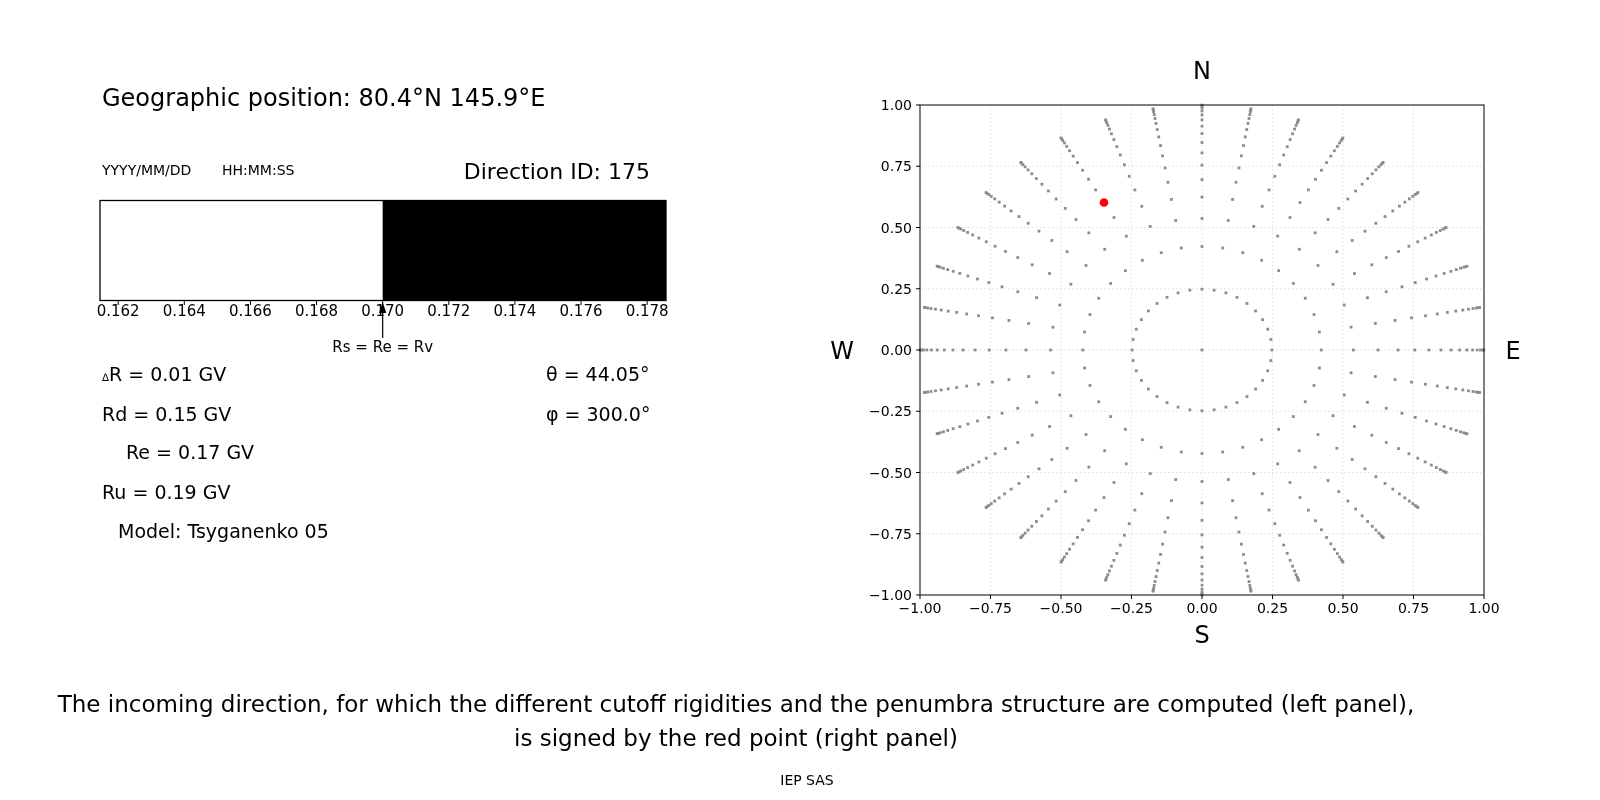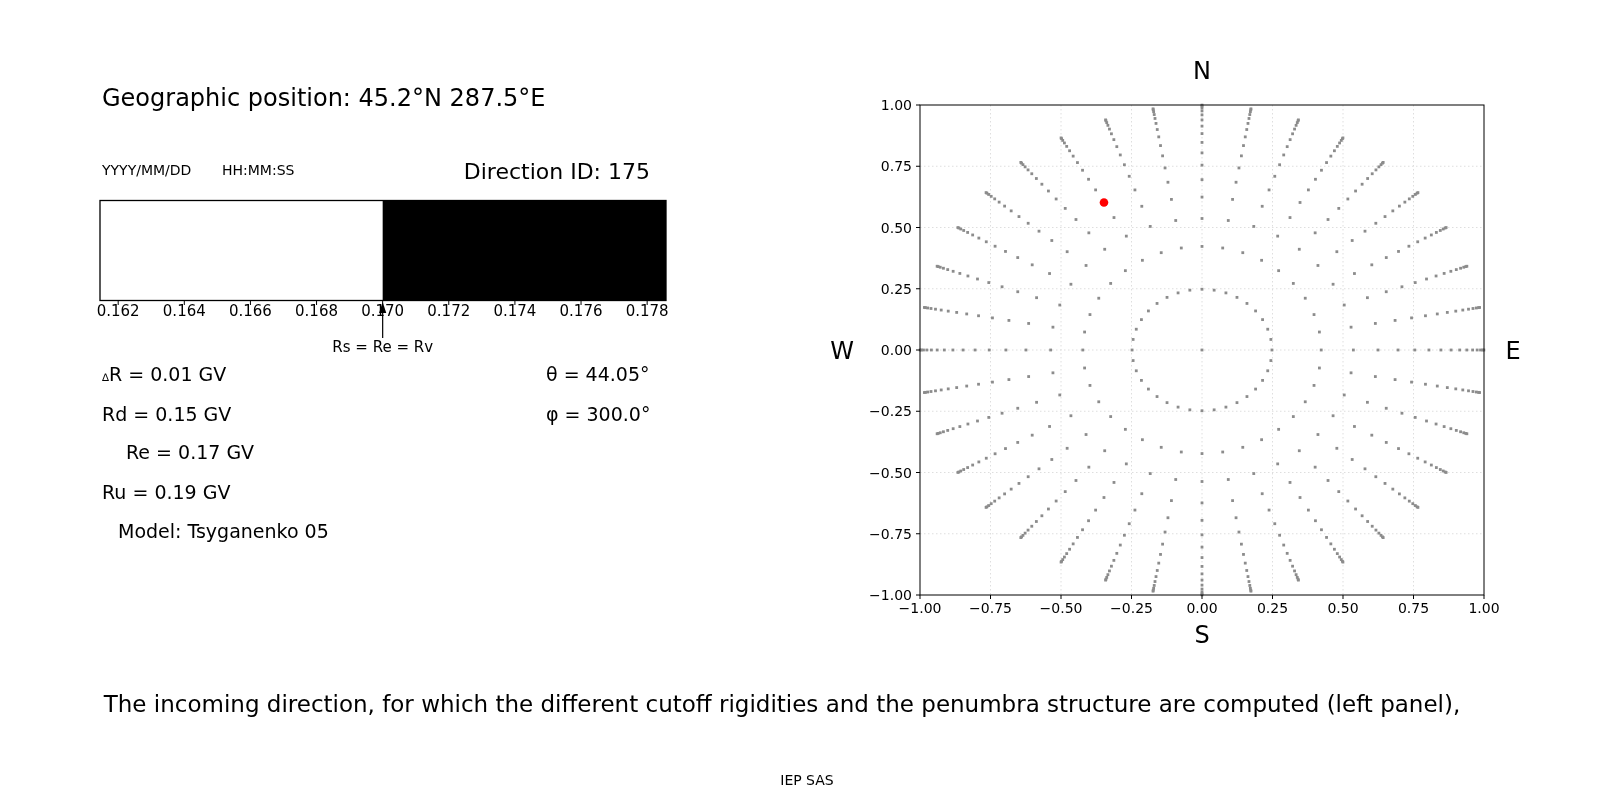--- a/index.html
+++ b/index.html
@@ -6,31 +6,31 @@
   #fig{position:relative;width:1600px;height:800px;background:#ffffff;overflow:hidden;
        font-family:"DejaVu Sans","Liberation Sans",sans-serif;color:#000;}
   .abs{position:absolute;line-height:1;white-space:pre;}
   .t24{font-size:24px;}
   .t22{font-size:22px;}
   .t19{font-size:19px;}
   .t14{font-size:14px;text-align:right;}
   .small-delta{font-size:0.55em;}
   #direction-id{right:950px;text-align:right;}
   #caption{position:absolute;left:0;top:687px;width:1472px;text-align:center;
-           font-size:23px;line-height:34px;margin-left:46px;}
+           font-size:23px;line-height:34px;}
   #credit{position:absolute;left:0;top:772px;width:1614px;text-align:center;font-size:14px;}
   svg{position:absolute;display:block;}
   svg text{font-family:"DejaVu Sans","Liberation Sans",sans-serif;fill:#000;}
 </style>
 </head>
 <body>
 
 <div id="fig">
 
-  <div class="abs t24" style="left:102px;top:86px;">Geographic position: 45.2°N 287.5°E</div>
+  <div class="abs t24" style="left:102px;top:86px;">Geographic position: 80.4°N 145.9°E</div>
 
 
   <div class="abs t14" style="left:102px;top:163px;">YYYY/MM/DD</div>
 
   <div class="abs t14" style="left:222px;top:163px;">HH:MM:SS</div>
 
   <div class="abs t22" id="direction-id" style="top:161px;">Direction ID: 175</div>
 
   <svg id="penumbra-chart" style="left:90px;top:190px;" width="600" height="175" viewBox="0 0 600 175">
       <g>
@@ -716,17 +716,17 @@
         <text x="92" y="70" font-size="14" text-anchor="end">1.00</text>
       </g>
       <g>
         <text x="382" y="39" font-size="24" text-anchor="middle">N</text>
         <text x="382" y="603" font-size="24" text-anchor="middle">S</text>
         <text x="22" y="318.5" font-size="24" text-anchor="middle">W</text>
         <text x="693" y="318.5" font-size="24" text-anchor="middle">E</text>
       </g>
     </svg>
 
-  <div id="caption"><span>The incoming direction, for which the different cutoff rigidities and the penumbra structure are computed (left panel),</span><br></div>
+  <div id="caption"><span>The incoming direction, for which the different cutoff rigidities and the penumbra structure are computed (left panel),</span><br><span>is signed by the red point (right panel)</span></div>
 
   <div id="credit">IEP SAS</div>
 
 </div>
 
 </body></html>

